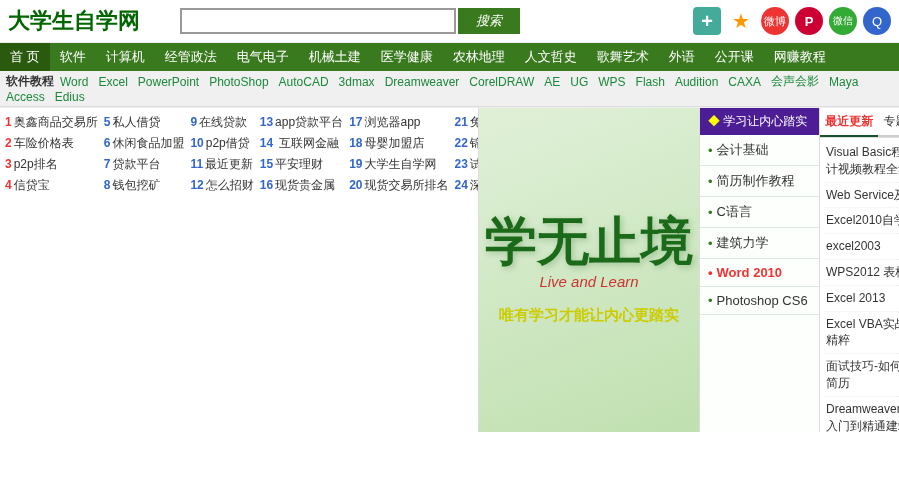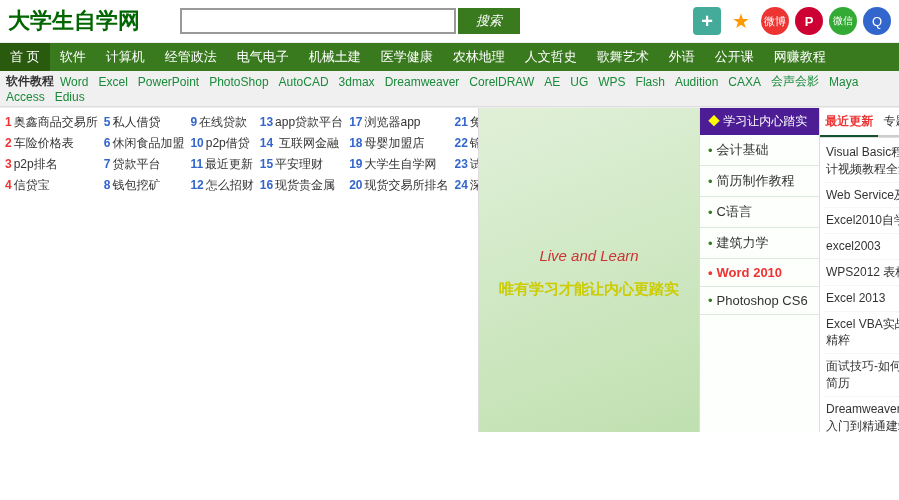--- a/index.html
+++ b/index.html
@@ -145,20 +145,21 @@
             <td style="padding: 2px 3px; vertical-align: top; font-size: 12px; white-space: nowrap;"><span style="color: rgb(51, 102, 204); font-weight: bold; margin-right: 2px;">20</span><span style="color: rgb(51, 51, 51); cursor: pointer; font-size: 12px;">现货交易所排名</span></td>
             <td style="padding: 2px 3px; vertical-align: top; font-size: 12px; white-space: nowrap;"><span style="color: rgb(51, 102, 204); font-weight: bold; margin-right: 2px;">24</span><span style="color: rgb(51, 51, 51); cursor: pointer; font-size: 12px;">深圳网站建设</span></td>
           </tr>
         </tbody>
     </table>
   </div>
 
   <div id="center-right" style="display:flex;flex:1;border-left:1px solid #ddd;">
 
     <div id="banner-section" style="flex:0 0 220px;background:linear-gradient(160deg,#e0f0d8,#c0e0b0);display:flex;flex-direction:column;align-items:center;justify-content:center;overflow:hidden;position:relative;">
+      <div style="font-size:52px;font-weight:bold;color:#1a6a1a;font-family:'微软雅黑',sans-serif;text-shadow:2px 2px 6px rgba(0,80,0,0.25);line-height:1;">学无止境</div>
       <div style="font-size:15px;color:#cc3333;font-style:italic;margin-top:6px;font-family:Arial,sans-serif;">Live and Learn</div>
       <div style="font-size:15px;color:#cccc00;font-weight:bold;font-family:'微软雅黑',sans-serif;margin-top:16px;text-align:center;padding:0 6px;">唯有学习才能让内心更踏实</div>
     </div>
 
     <div id="course-links" style="flex:0 0 120px;border-left:1px solid #ddd;background:#fcfffc;display:flex;flex-direction:column;">
       <div class="course-links-header" style="background:#4c1d95;color:#fff;padding:5px 8px;font-size:12px;font-weight:normal;">
         <span style="color:#ff0;">◆</span> <span>学习让内心踏实</span>
       </div>
       <div id="course-links-list">
           <div style="padding: 6px 8px; border-bottom: 1px solid rgb(221, 232, 221); font-size: 13px; cursor: pointer; display: flex; align-items: center; color: rgb(51, 51, 51);">

